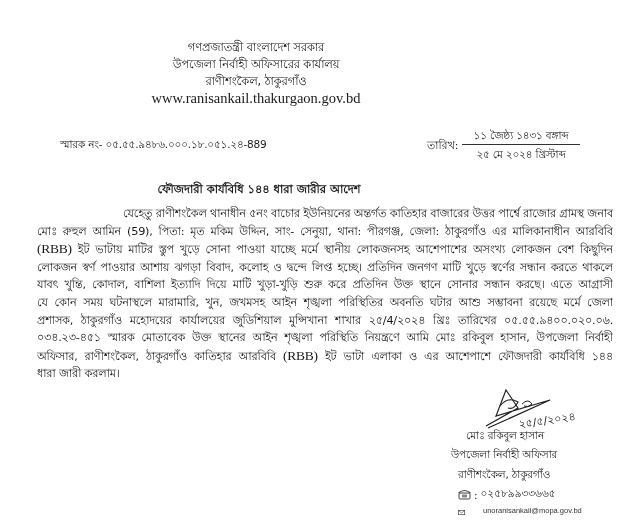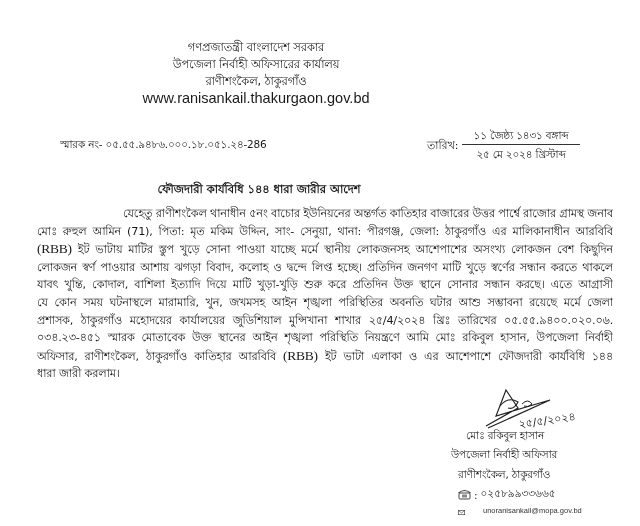--- a/index.html
+++ b/index.html
@@ -19,21 +19,21 @@
     .header-line {
       position: absolute;
       left: 0;
       width: 512px;
       text-align: center;
       font-size: 11.5px;
       line-height: 14px;
       letter-spacing: -0.2px;
     }
     .url-line {
-      font-family: Liberation Sans, sans-serif;
+      font-family: Liberation Serif, serif;
       font-size: 14.5px;
       letter-spacing: 0;
     }
     .memo {
       left: 60px;
       top: 137px;
       font-size: 10.5px;
       letter-spacing: -0.2px;
     }
     .date-label {
@@ -137,35 +137,35 @@
 
 <div class="header-line" style="top:40px;">গণপ্রজাতন্ত্রী বাংলাদেশ সরকার</div>
 <div class="header-line" style="top:57px;">উপজেলা নির্বাহী অফিসারের কার্যালয়</div>
 <div class="header-line" style="top:74px;">রাণীশংকৈল, ঠাকুরগাঁও</div>
 <div class="header-line url-line" style="top:89px; height:18px; line-height:18px;">
   <span>www.ranisankail.thakurgaon.gov.bd</span>
 </div>
 
 <div class="abs memo">
   <span>স্মারক নং-</span>
-  <span>০৫.৫৫.৯৪৮৬.০০০.১৮.০৫১.২৪-286</span>
+  <span>০৫.৫৫.৯৪৮৬.০০০.১৮.০৫১.২৪-889</span>
 </div>
 
 <div class="abs date-label">তারিখ:</div>
 <div class="abs date-box">
   <div class="row">১১ জৈষ্ঠ্য ১৪৩১ বঙ্গাব্দ</div>
   <div class="sep"></div>
   <div class="row">২৫ মে ২০২৪ খ্রিস্টাব্দ</div>
 </div>
 
 <div class="abs title">ফৌজদারী কার্যবিধি ১৪৪ ধারা জারীর আদেশ</div>
 
 <div class="abs body-text">
   <span class="line first">যেহেতু রাণীশংকৈল  থানাধীন ৫নং বাচোর ইউনিয়নের অন্তর্গত কাতিহার বাজারের উত্তর পার্শ্বে রাজোর গ্রামস্থ জনাব</span>
-  <span class="line">মোঃ রুহুল আমিন (71), পিতা: মৃত মকিম উদ্দিন, সাং- সেনুয়া, থানা: পীরগঞ্জ, জেলা: ঠাকুরগাঁও এর মালিকানাধীন আরবিবি</span>
+  <span class="line">মোঃ রুহুল আমিন (59), পিতা: মৃত মকিম উদ্দিন, সাং- সেনুয়া, থানা: পীরগঞ্জ, জেলা: ঠাকুরগাঁও এর মালিকানাধীন আরবিবি</span>
   <span class="line"><span class="rbb">(RBB)</span> <span>ইট ভাটায় মাটির স্তুপ খুড়ে সোনা পাওয়া যাচ্ছে মর্মে স্থানীয় লোকজনসহ আশেপাশের অসংখ্য লোকজন বেশ কিছুদিন</span></span>
   <span class="line">লোকজন স্বর্ণ পাওয়ার আশায় ঝগড়া বিবাদ, কলোহ ও দ্বন্দে লিপ্ত হচ্ছে। প্রতিদিন জনগণ মাটি খুড়ে স্বর্ণের সন্ধান করতে থাকলে</span>
   <span class="line">যাবৎ খুন্তি, কোদাল, বাশিলা ইত্যাদি দিয়ে মাটি খুড়া-খুড়ি শুরু করে প্রতিদিন উক্ত স্থানে সোনার সন্ধান করছে। এতে আগ্রাসী</span>
   <span class="line">যে কোন সময় ঘটনাস্থলে মারামারি, খুন, জখমসহ আইন শৃঙ্খলা পরিস্থিতির অবনতি ঘটার আশু সম্ভাবনা রয়েছে মর্মে জেলা</span>
   <span class="line">প্রশাসক, ঠাকুরগাঁও মহোদয়ের কার্যালয়ের জুডিশিয়াল মুন্সিখানা শাখার ২৫/4/২০২৪ খ্রিঃ তারিখের ০৫.৫৫.৯৪০০.০২০.০৬.</span>
   <span class="line">০৩৪.২৩-৪৫১ স্মারক মোতাবেক উক্ত স্থানের আইন শৃঙ্খলা পরিস্থিতি নিয়ন্ত্রণে আমি মোঃ রকিবুল হাসান, উপজেলা নির্বাহী</span>
   <span class="line"><span>অফিসার, রাণীশংকৈল, ঠাকুরগাঁও কাতিহার আরবিবি</span> <span class="rbb">(RBB)</span> <span>ইট ভাটা এলাকা ও এর আশেপাশে ফৌজদারী কার্যবিধি ১৪৪</span></span>
   <span class="line last">ধারা জারী করলাম।</span>
 </div>
 

